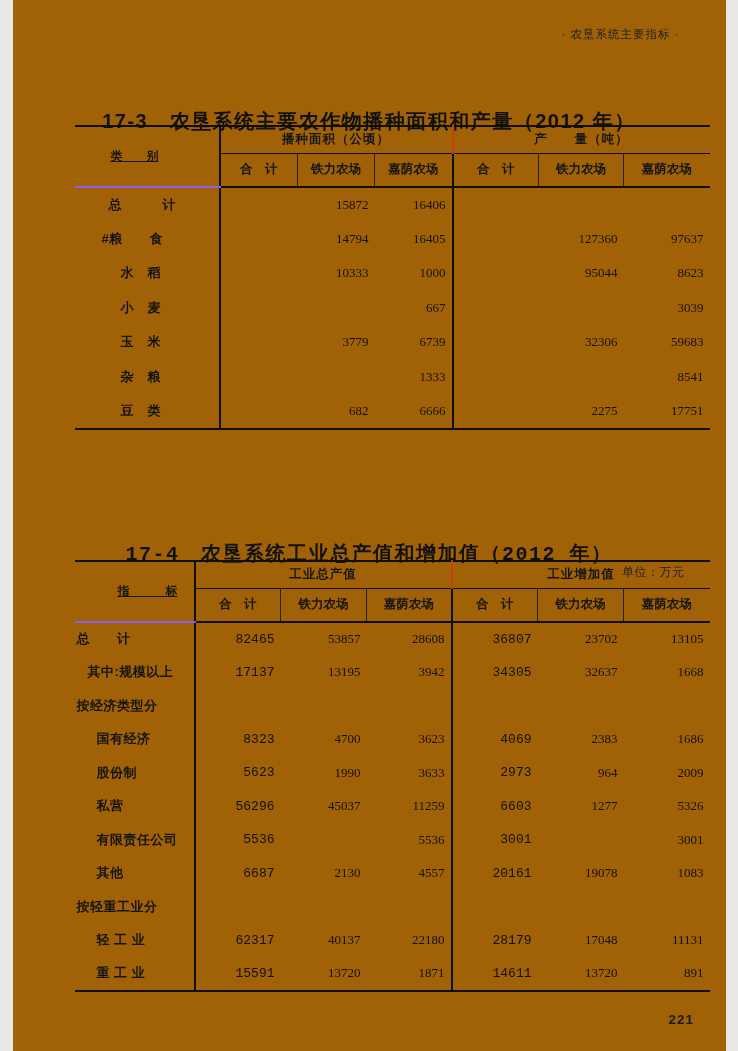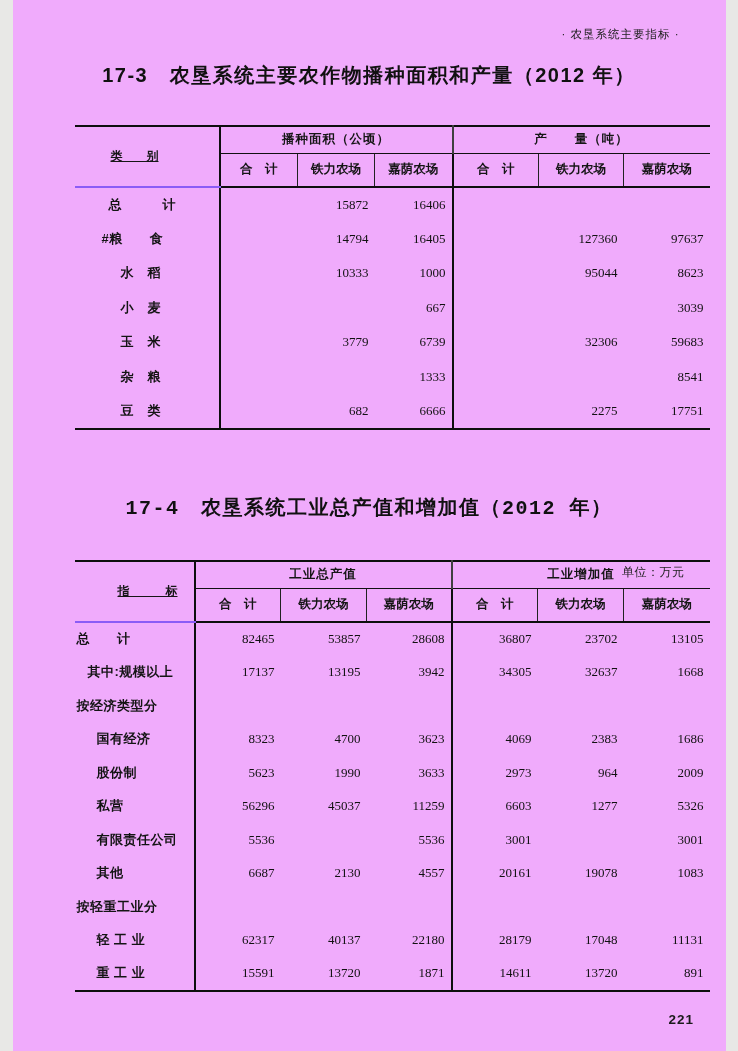--- a/index.html
+++ b/index.html
@@ -1,32 +1,32 @@
 <!DOCTYPE html>
 <html lang="zh"><head>
 <meta charset="utf-8">
 <style>
   html,body{margin:0;padding:0;background:#e8e8e6;}
   .sheet{
     position:relative;
     width:713px;height:1051px;
     margin:0 auto;
-    background:#f0abfc;
+    background:#a16207;
     color:#161616;
     font-family:"Liberation Sans","DejaVu Sans",sans-serif;
     overflow:hidden;
   }
   .running-head{
     position:absolute;top:27px;right:46px;
     font-size:11.5px;letter-spacing:1px;color:#222;
   }
   .tbl-title{
     position:absolute;left:0;width:100%;
     text-align:center;font-size:20px;font-weight:700;
-    letter-spacing:1.5px;color:#111;
+    letter-spacing:1.5px;color:#111;margin-top:46px;
   }
   #title1{top:62px;}
   #title2{top:494px;font-family:Liberation Mono, monospace;}
   .unit-note{
     position:absolute;top:564px;right:41px;
     font-size:12px;color:#222;letter-spacing:0.5px;
   }
   .tbl-wrap{position:absolute;left:62px;}
   #t1wrap{top:125px;}
   #t2wrap{top:560px;}
@@ -46,42 +46,42 @@
     text-decoration:underline;
   }
   .t1 th.stub{padding-left:36px;}
   .t2 th.stub{padding-left:43px;}
   th.grp{
     text-align:center;vertical-align:middle;
     font-size:12.5px;font-weight:700;letter-spacing:1px;
     border-bottom:1px solid #111;
     margin-top:16px;
   }
-  th.grp.g2{border-left:2px solid #404040;}
+  th.grp.g2{border-left:2px solid #c2410c;}
   tr.srow th.sub{
     text-align:center;vertical-align:middle;
     font-size:12.5px;font-weight:700;
     border-bottom:2px solid #0e0e0e;
     border-left:1px solid #222;
   }
   tr.srow th.sub.gstart{border-left:2px solid #0e0e0e;}
   tr.srow th.sub:first-child{border-left:none;}
   
   .t1 tbody tr{height:34.5px;}
   .t2 tbody tr{height:33.5px;}
   td.lbl{
     font-size:13px;font-weight:700;vertical-align:middle;
     letter-spacing:0.5px;color:#141414;
   }
   td.num{
     font-family:"Liberation Serif","DejaVu Serif",serif;
     font-size:13px;text-align:right;vertical-align:middle;
     padding-right:6px;color:#111;
   }
-  td.num.c0,td.num.c3{border-left:2px solid #0e0e0e;}
+  td.num.c0,td.num.c3{border-left:2px solid #0e0e0e;font-family:Liberation Mono, monospace;}
   
   .t1 .ind1{padding-left:27px;}
   .t1 .ind2{padding-left:34px;}
   .t1 .ind3{padding-left:46px;}
   .t2 .ind0{padding-left:2px;}
   .t2 .ind1{padding-left:13px;}
   .t2 .ind2{padding-left:22px;}
   .page-number{
     position:absolute;top:1012px;left:656px;
     font-family:Liberation Sans, sans-serif;

